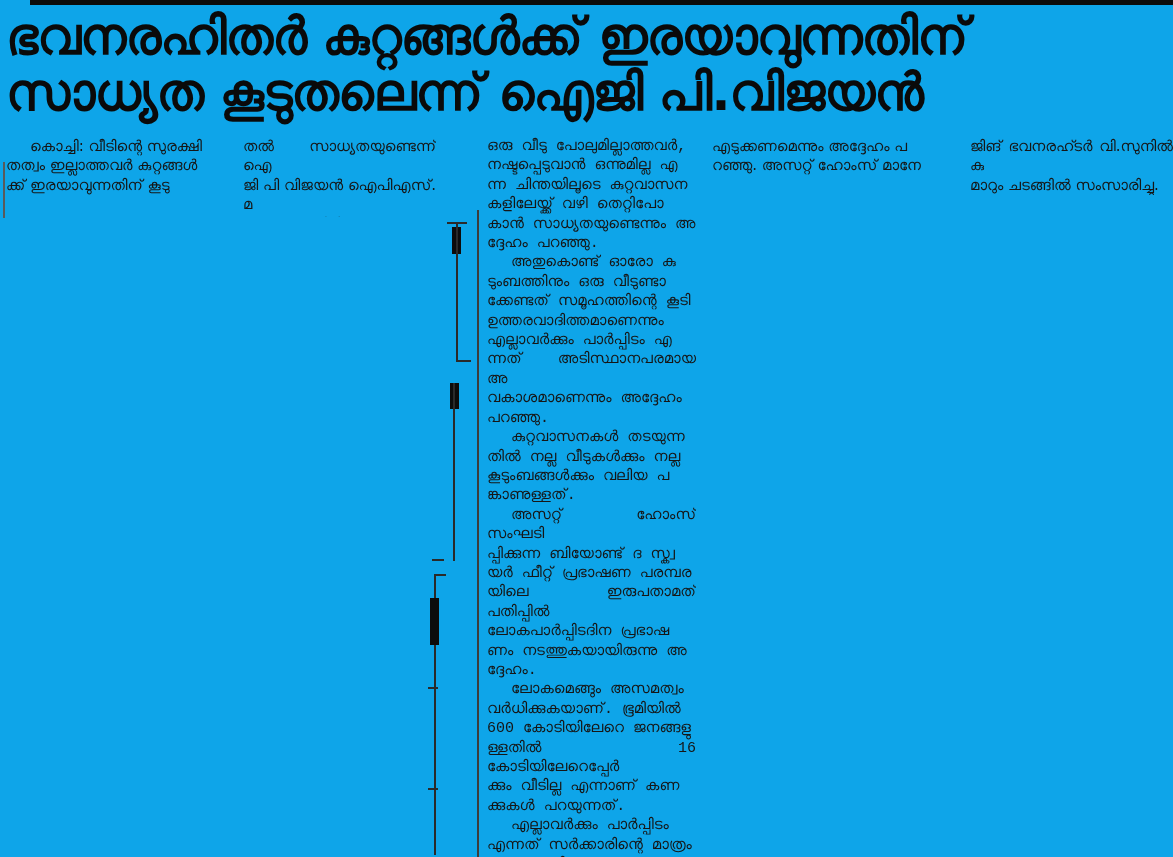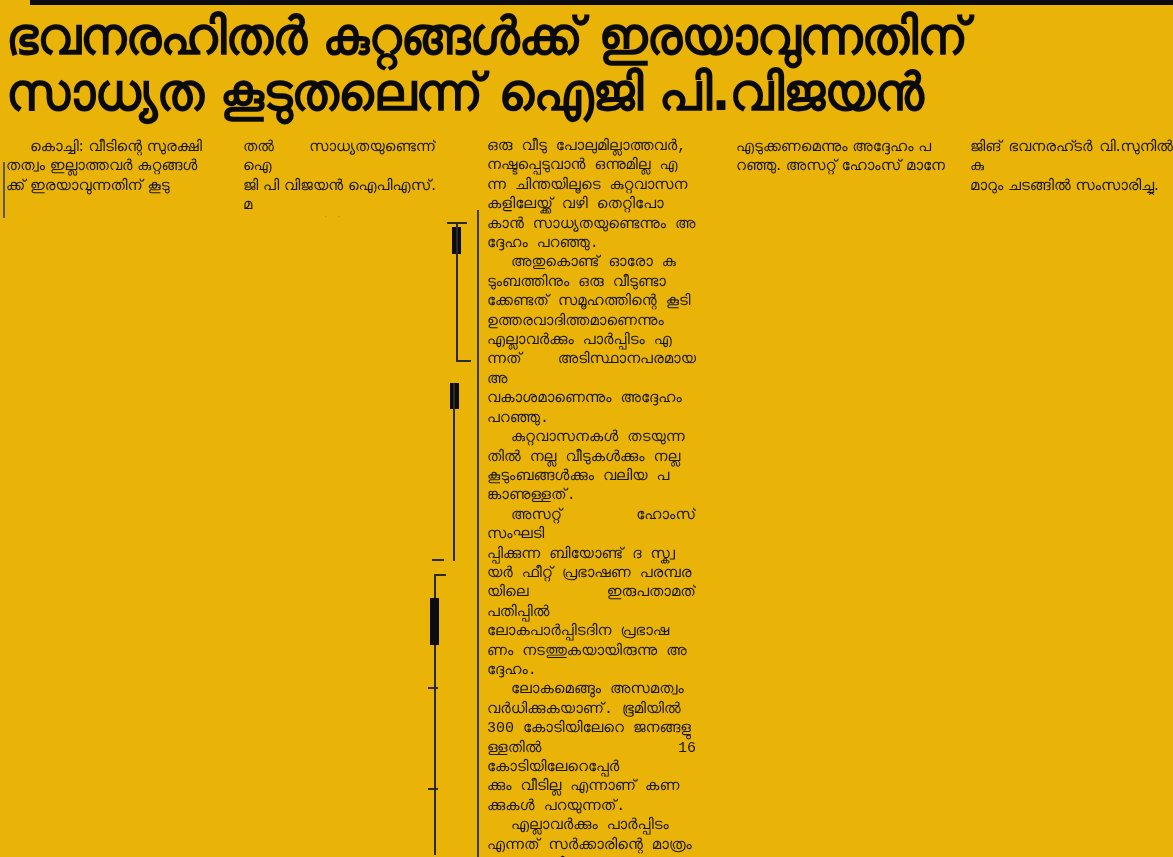--- a/index.html
+++ b/index.html
@@ -5,21 +5,21 @@
   html,body{margin:0;padding:0;}
   body{
     width:1173px;height:857px;
     background:#fdfdfd;
     font-family:"Liberation Serif", serif;
     position:relative;
     overflow:hidden;
   }
   .page{
     position:absolute;inset:0;
-    background:#eab308;
+    background:#0ea5e9;
     color:#141414;
   }
   
   .artifact{position:absolute;background:#0c0c0c;}
   .top-bar{left:30px;top:0;width:1143px;height:5px;}
   .left-edge-line{left:3px;top:162px;width:2px;height:56px;background:#5a5a5a;}
   .column-rule{left:477px;top:210px;width:2px;height:647px;background:#3c3c3c;}
   .tick-a-top{left:447px;top:222px;width:20px;height:2px;background:#2a2a2a;}
   .bar-a{left:452px;top:227px;width:9px;height:27px;}
   .line-a{left:456px;top:222px;width:2px;height:140px;background:#2a2a2a;}
@@ -58,21 +58,21 @@
   }
   .col p{
     margin:0;
     white-space:pre-line;
     text-align:justify;
   }
   .col p.indent{text-indent:24px;}
   .col-1{left:6px;width:224px;height:80px;}
   .col-2{left:243px;width:193px;height:80px;}
   .col-3{left:487px;width:209px;height:720px;font-family:Liberation Mono, monospace;}
-  .col-4{left:736px;width:240px;height:58px;}
+  .col-4{left:712px;width:240px;height:58px;}
   .col-5{left:970px;width:203px;height:58px;}
 </style>
 </head>
 <body>
 
 <div class="page">
 
   <div class="artifact top-bar"></div>
   <div class="artifact left-edge-line"></div>
   <div class="artifact column-rule"></div>
@@ -127,21 +127,21 @@
 ങ്കാണുള്ളത്.</p>
     <p class="indent">അസറ്റ് ഹോംസ് സംഘടി
 പ്പിക്കുന്ന ബിയോണ്ട് ദ സ്ക്വ
 യർ ഫീറ്റ് പ്രഭാഷണ പരമ്പര
 യിലെ ഇരുപതാമത് പതിപ്പിൽ
 ലോകപാർപ്പിടദിന പ്രഭാഷ
 ണം നടത്തുകയായിരുന്നു അ
 ദ്ദേഹം.</p>
     <p class="indent">ലോകമെങ്ങും അസമത്വം
 വർധിക്കുകയാണ്. ഭൂമിയിൽ
-300 കോടിയിലേറെ ജനങ്ങളു
+600 കോടിയിലേറെ ജനങ്ങളു
 ള്ളതിൽ 16 കോടിയിലേറെപ്പേർ
 ക്കും വീടില്ല എന്നാണ് കണ
 ക്കുകൾ പറയുന്നത്.</p>
     <p class="indent">എല്ലാവർക്കും പാർപ്പിടം
 എന്നത് സർക്കാരിന്റെ മാത്രം
 ഉത്തരവാദിത്തമല്ലെന്നും
 പൊതുസമൂഹവും വ്യക്തിക
 ളും സ്ഥാപനങ്ങളും അത് ത
 ങ്ങളുടെ ഉത്തരവാദിത്തമായി</p>
   </div>

